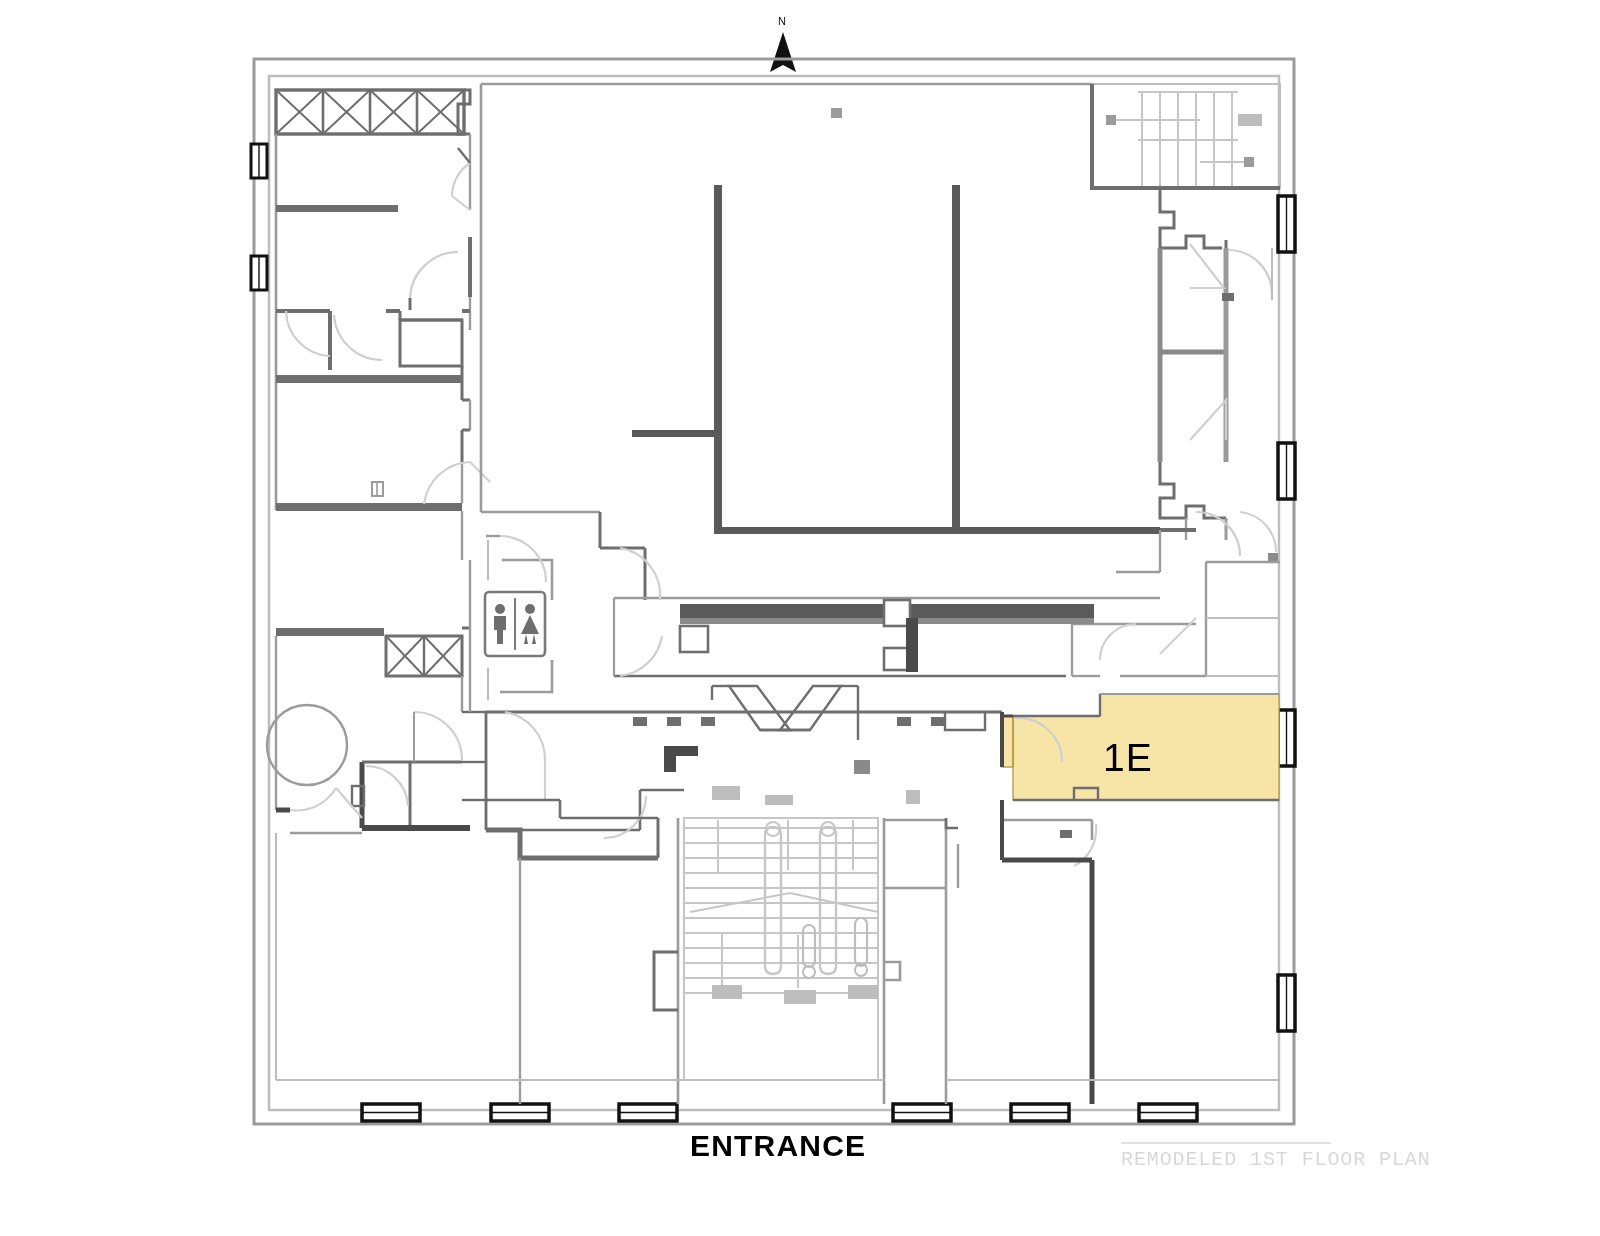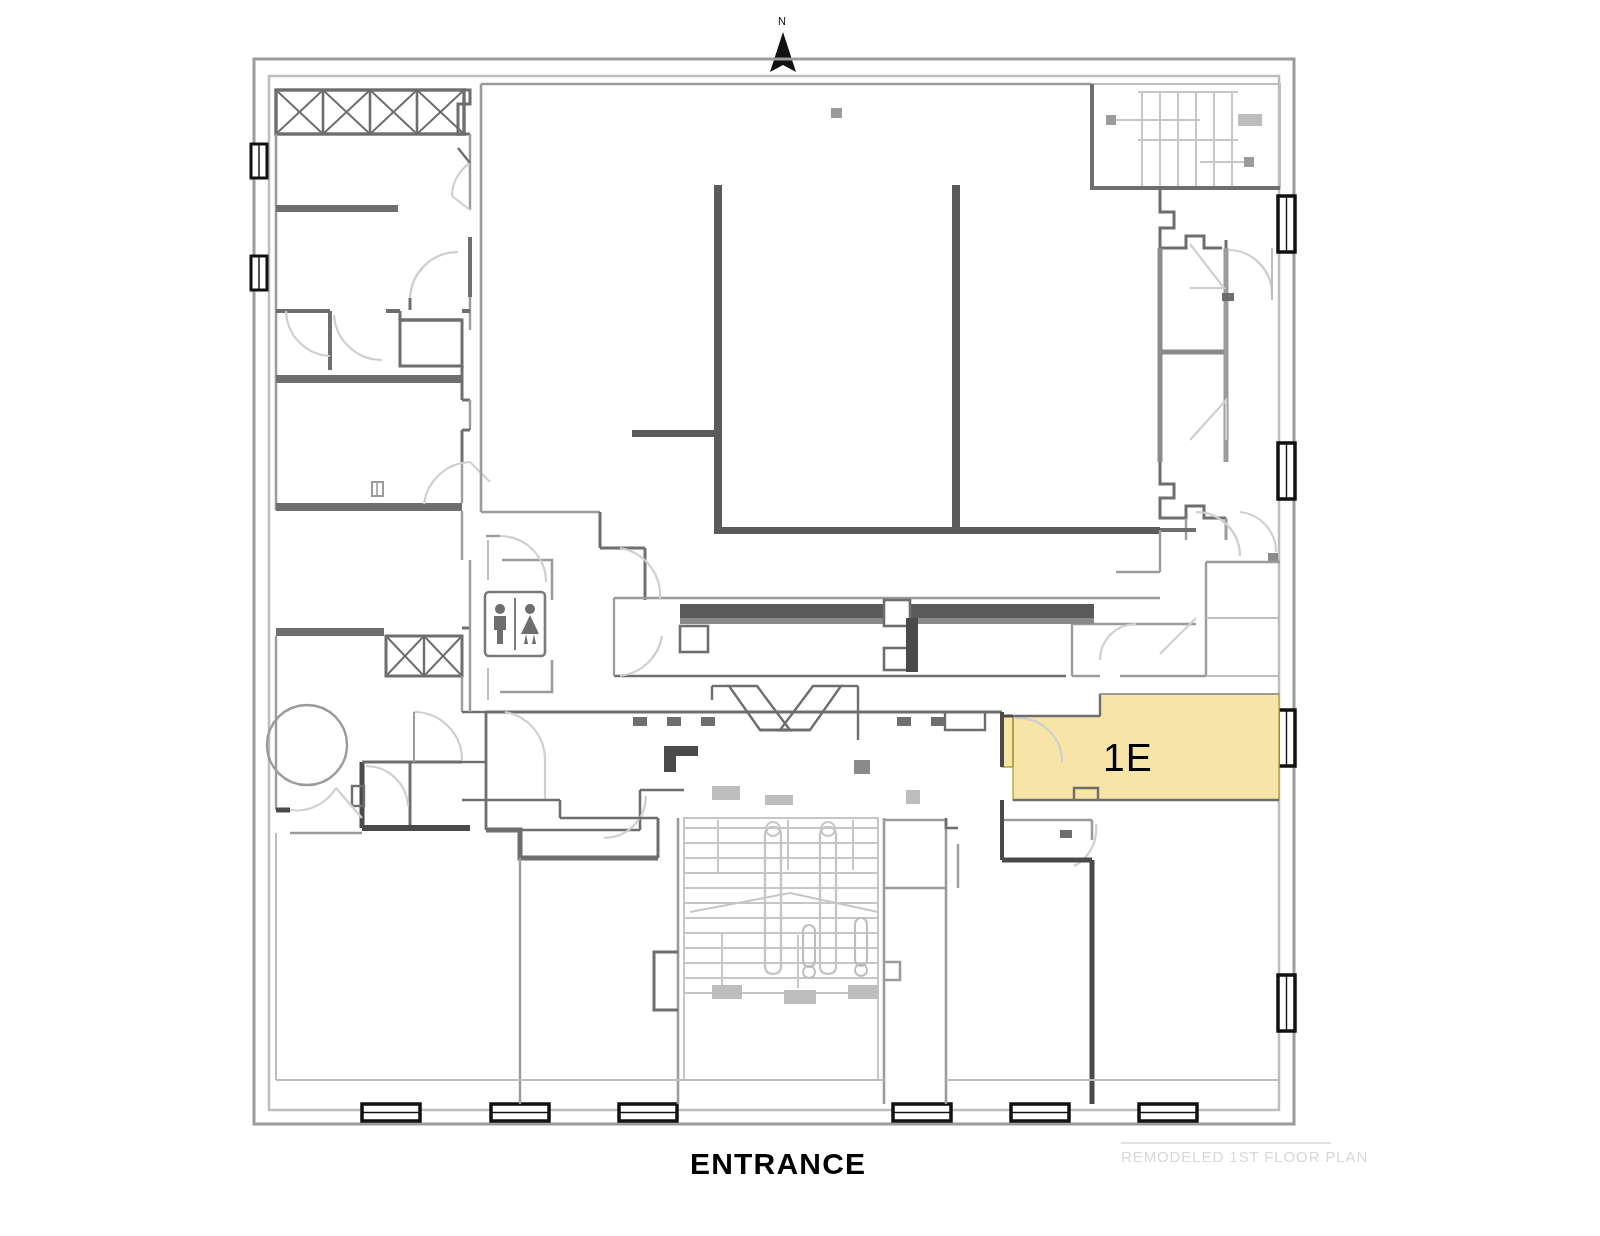--- a/index.html
+++ b/index.html
@@ -27,40 +27,39 @@
   .lbl-entrance {
     position: absolute;
     left: 690px;
     top: 1129px;
     font-size: 30px;
     font-weight: bold;
     letter-spacing: 1.2px;
     color: #000000;
     font-family: "Liberation Sans", sans-serif;
     white-space: nowrap;
-    margin-top: 18px;
   }
   .lbl-room {
     position: absolute;
     left: 1103px;
     top: 736px;
     font-size: 39px;
     color: #000000;
     font-family: "Liberation Sans", sans-serif;
     letter-spacing: 1px;
     white-space: nowrap;
   }
   .lbl-plantitle {
     position: absolute;
     left: 1121px;
     top: 1148px;
-    font-size: 15px;
+    font-size: 20px;
     color: #d8d8d8;
     letter-spacing: 0.9px;
-    font-family: Liberation Sans, sans-serif;
+    font-family: Liberation Mono, monospace;
     white-space: nowrap;
   }
   .lbl-north {
     position: absolute;
     left: 778px;
     top: 15px;
     font-size: 11px;
     color: #111111;
     font-family: "Liberation Sans", sans-serif;
   }

